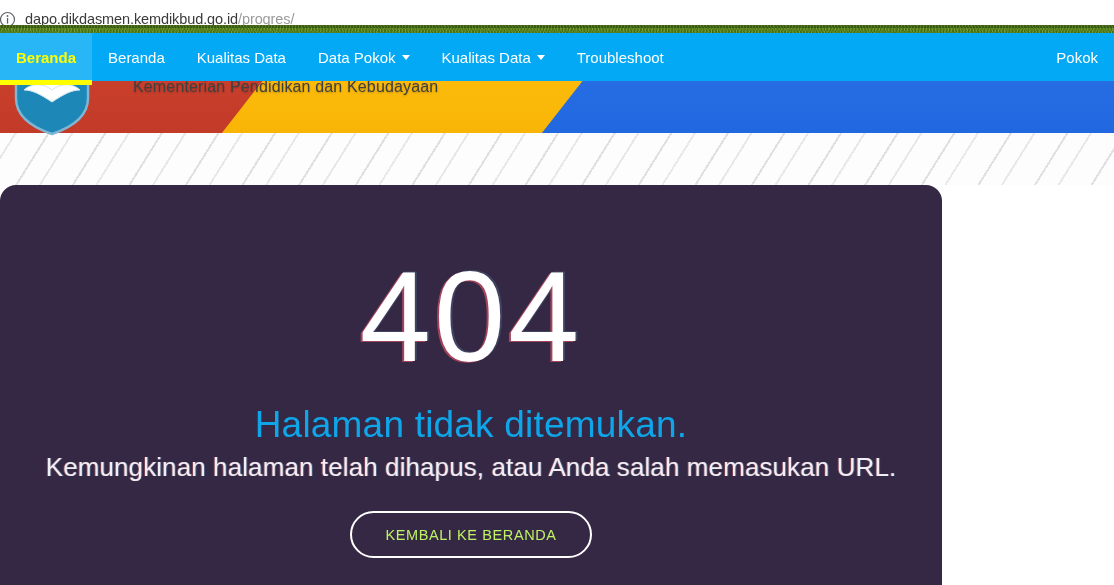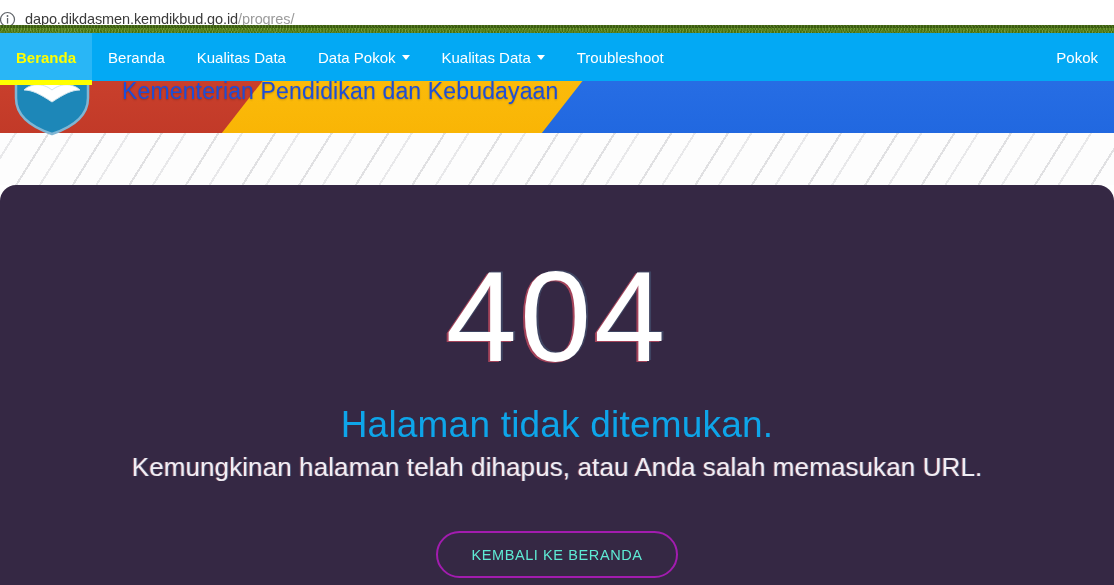--- a/index.html
+++ b/index.html
@@ -95,23 +95,23 @@
     background: linear-gradient(#2b72e8, #2168e0);
     transform: skewX(-38deg);
     transform-origin: top left;
   }
   .band-blue-flat {
     position: absolute; left: 860px; top: 0;
     width: 260px; height: 100px;
     background: linear-gradient(#2b72e8, #2168e0);
   }
   .banner-title {
-    position: absolute; left: 122px; top: 78px;
-    font-size: 23px;
-    color: #1d4ed8;
+    position: absolute; left: 133px; top: 78px;
+    font-size: 16px;
+    color: #404040;
     letter-spacing: 0.15px;
     white-space: nowrap;
     text-shadow: 0 1px 2px rgba(0,0,0,0.22);
     z-index: 4;
   }
   .logo {
     position: absolute; left: 10px; top: 50px;
     width: 84px; height: 86px;
     z-index: 5;
   }
@@ -163,21 +163,21 @@
         rgba(255,255,255,0.9) 0px, rgba(255,255,255,0.9) 18px,
         rgba(222,222,224,0.85) 18px, rgba(222,222,224,0.85) 20px,
         rgba(255,255,255,0.9) 20px, rgba(255,255,255,0.9) 46px,
         rgba(230,230,232,0.7) 46px, rgba(230,230,232,0.7) 48px),
       #eeeeef;
   }
 
   
   .panel {
     position: absolute; left: 0; top: 185px;
-    width: 1114px; height: 400px;
+    width: 942px; height: 400px;
     background: #352844;
     border-radius: 16px 16px 0 0;
     overflow: hidden;
     text-align: center;
   }
   .code-404 {
     margin-top: 68px;
     font-size: 128px;
     line-height: 1;
     color: #ffffff;
@@ -195,25 +195,25 @@
   .subline {
     margin-top: 6px;
     font-size: 26px;
     color: #f0edf3;
     font-weight: 300;
     letter-spacing: 0.1px;
     text-shadow: -1px 0 0 rgba(255,120,120,0.35), 1px 0 0 rgba(130,210,255,0.3);
   }
   .home-btn {
     display: inline-block;
-    margin-top: 48px;
+    margin-top: 28px;
     padding: 14px 33px 13px;
-    border: 2px solid #a21caf;
+    border: 2px solid #ffffff;
     border-radius: 30px;
-    color: #5eead4;
+    color: #bef264;
     font-size: 14.5px;
     letter-spacing: 0.6px;
     background: transparent;
     cursor: pointer;
     font-family: "Liberation Sans", sans-serif;
   }
 </style>
 </head>
 <body>
 

